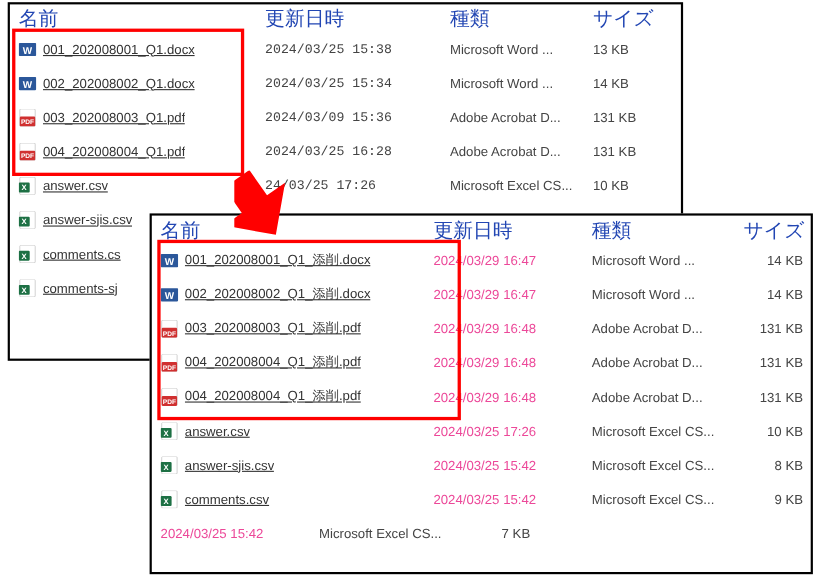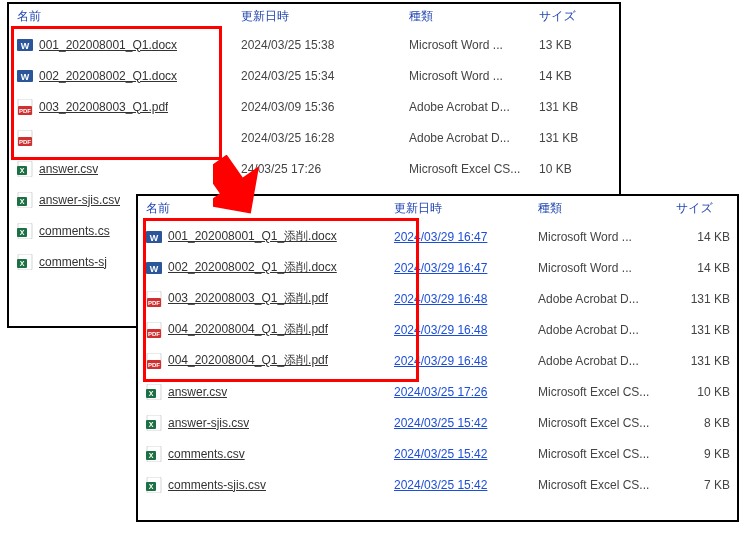--- a/index.html
+++ b/index.html
@@ -17,21 +17,21 @@
     background: #fff;
     border: 2px solid #000;
   }
   .window.back { left: 7px; top: 2px; width: 614px; height: 326px; z-index: 1; }
   .window.front { left: 136px; top: 194px; width: 603px; height: 328px; z-index: 3; }
 
   .columns-header {
     display: flex;
     align-items: center;
     height: 25px;
-    font-size: 12px;
+    font-size: 18px;
     color: #2246b3;
     padding-left: 8px;
   }
   .back .col-name  { width: 224px; }
   .back .col-date  { width: 168px; }
   .back .col-type  { width: 130px; }
   .back .col-size  { width: 76px; text-align: left; }
 
   .front .col-name  { width: 248px; }
   .front .col-date  { width: 144px; }
@@ -40,26 +40,26 @@
 
   .row {
     display: flex;
     align-items: center;
     height: 31px;
     font-size: 12px;
     color: #333;
     padding-left: 8px;
   }
   .back .cell-name { width: 224px; display:flex; align-items:center; gap:6px; }
-  .back .cell-date { width: 168px; color:#444; }
+  .back .cell-date { width: 168px; color:#444;font-family:Liberation Mono, monospace; }
   .back .cell-type { width: 130px; color:#444; }
   .back .cell-size { width: 76px; padding-right:6px; color:#444; }
 
   .front .cell-name { width: 248px; display:flex; align-items:center; gap:6px; }
-  .front .cell-date { width: 144px; color:#1d4ed8;text-decoration:underline; }
+  .front .cell-date { width: 144px; color:#ec4899; }
   .front .cell-type { width: 138px; color:#444; }
   .front .cell-size { width: 60px; text-align:right; padding-right:6px; color:#444; }
 
   .filename { white-space: nowrap; overflow: hidden; text-overflow: clip; text-decoration: underline; }
 
   .hl-box {
     position: absolute;
     border: 3px solid #f00;
     pointer-events: none;
     z-index: 5;
@@ -127,20 +127,21 @@
       </div>
       <div class="row">
         <div class="cell-name">
           <span class="icon">
   <svg viewBox="0 0 16 16">
               <rect x="1" y="0" width="14" height="16" rx="1" fill="#fff" stroke="#aaa" stroke-width="0.5"></rect>
               <rect x="1" y="7" width="14" height="9" rx="1" fill="#d03030"></rect>
               <text x="8" y="14" font-size="6" font-weight="bold" text-anchor="middle" fill="#fff">PDF</text>
             </svg>
 </span>
+          <span class="filename">004_202008004_Q1.pdf</span>
         </div>
         <div class="cell-date">2024/03/25 16:28</div>
         <div class="cell-type">Adobe Acrobat D...</div>
         <div class="cell-size">131 KB</div>
       </div>
       <div class="row">
         <div class="cell-name">
           <span class="icon">
   <svg viewBox="0 0 16 16">
               <rect x="1" y="0" width="14" height="16" rx="1" fill="#fff" stroke="#aaa" stroke-width="0.5"></rect>
@@ -322,30 +323,20 @@
               <text x="5" y="12" font-size="7" font-weight="bold" text-anchor="middle" fill="#fff">X</text>
             </svg>
 </span>
           <span class="filename">comments.csv</span>
         </div>
         <div class="cell-date">2024/03/25 15:42</div>
         <div class="cell-type">Microsoft Excel CS...</div>
         <div class="cell-size">9 KB</div>
       </div>
       <div class="row">
-        <div class="cell-name">
-          <span class="icon">
-  <svg viewBox="0 0 16 16">
-              <rect x="1" y="0" width="14" height="16" rx="1" fill="#fff" stroke="#aaa" stroke-width="0.5"></rect>
-              <rect x="0" y="5" width="10" height="9" rx="1" fill="#1d7044"></rect>
-              <text x="5" y="12" font-size="7" font-weight="bold" text-anchor="middle" fill="#fff">X</text>
-            </svg>
-</span>
-          <span class="filename">comments-sjis.csv</span>
-        </div>
         <div class="cell-date">2024/03/25 15:42</div>
         <div class="cell-type">Microsoft Excel CS...</div>
         <div class="cell-size">7 KB</div>
       </div>
     </div>
 </div>
 
 <div class="hl-box hl1"></div>
 <div class="hl-box hl2"></div>
 

